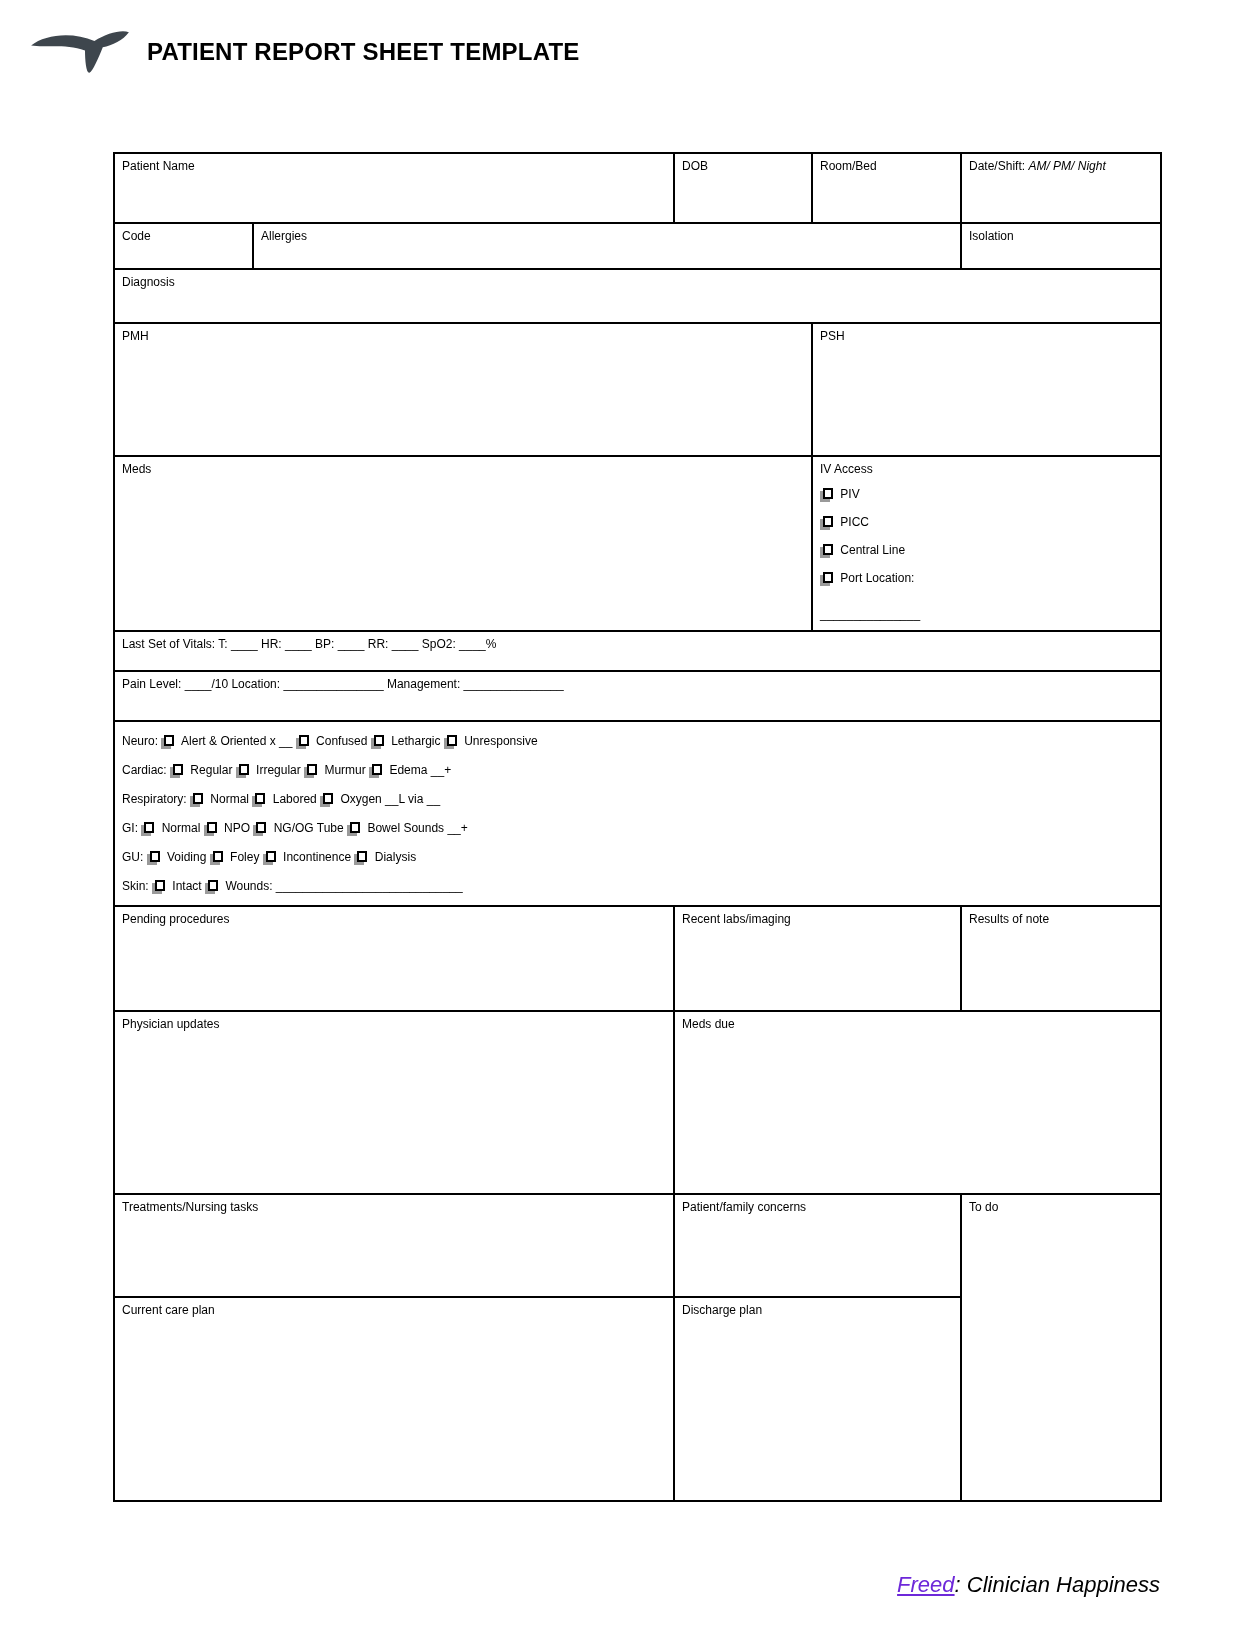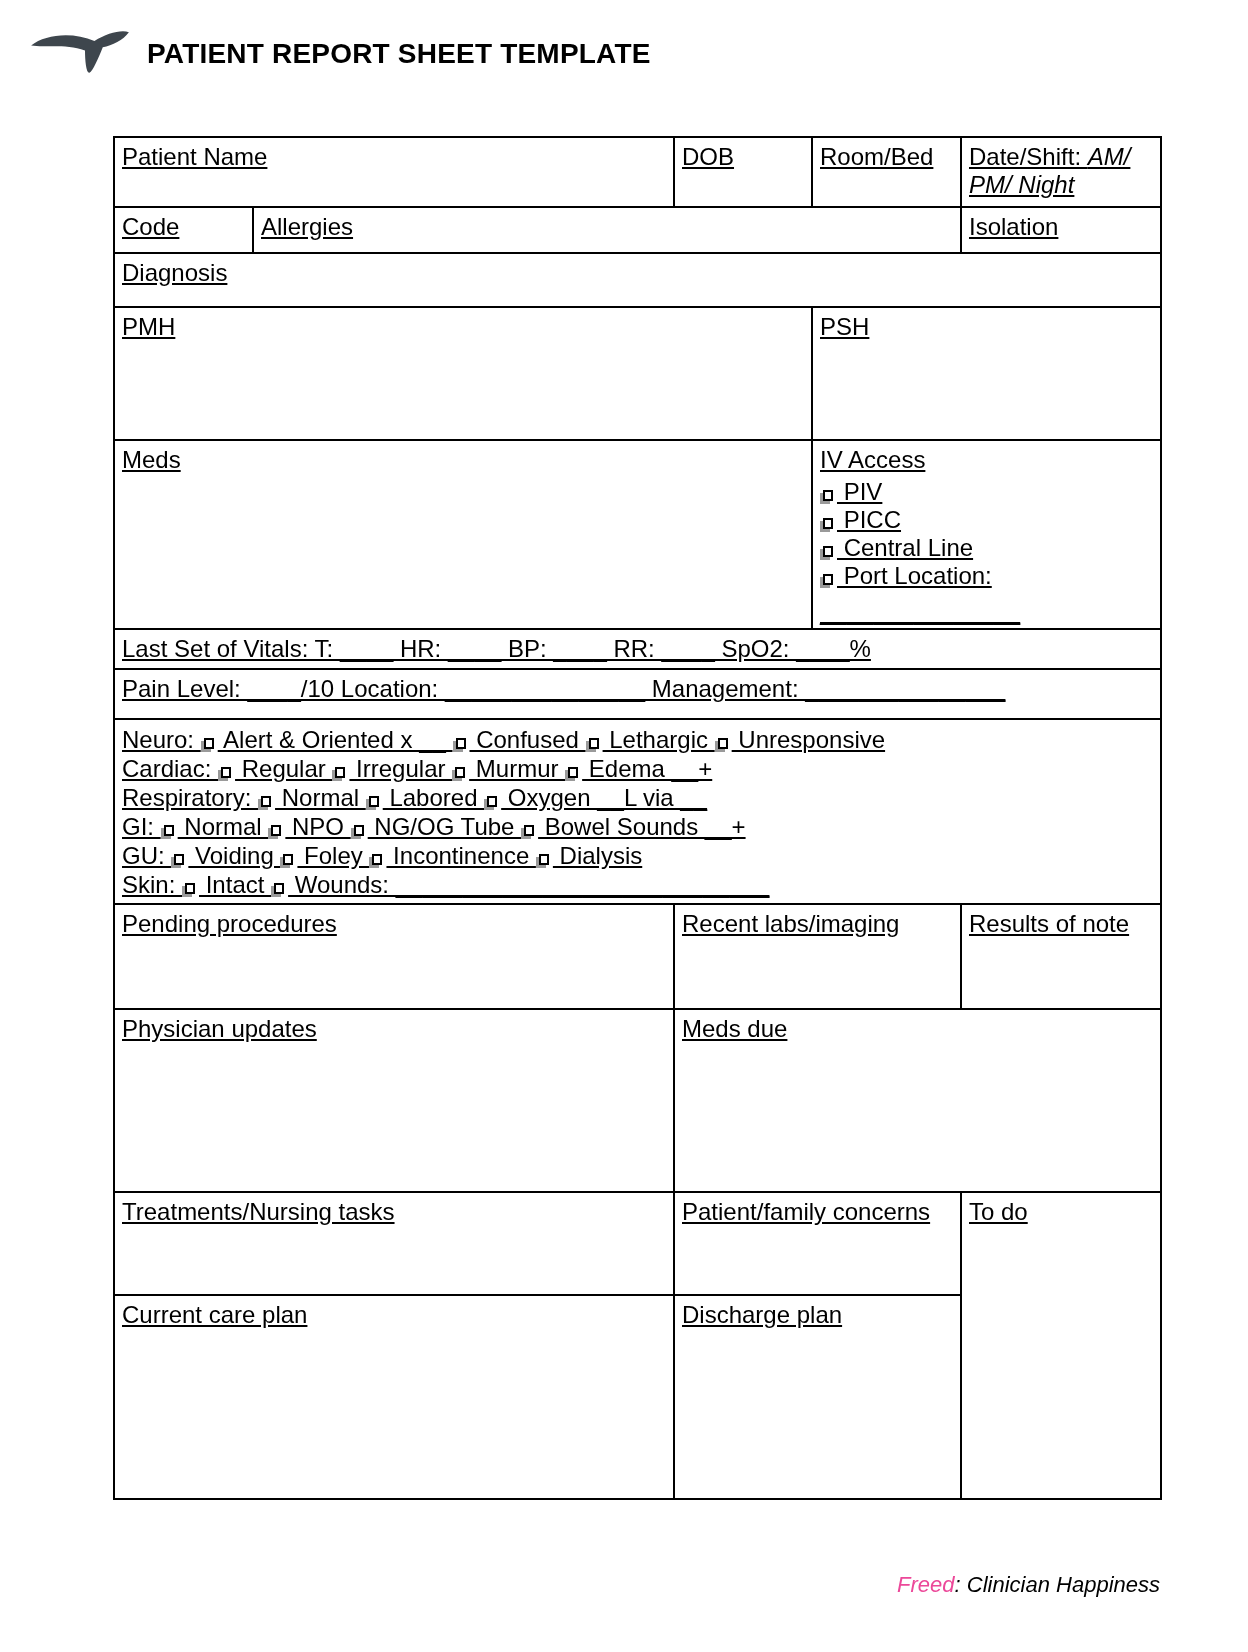--- a/index.html
+++ b/index.html
@@ -9,31 +9,30 @@
     height: 1652px;
     position: relative;
     font-family: "Liberation Sans", "DejaVu Sans", sans-serif;
     color: #000;
   }
   
   .doc-header { position: absolute; left: 0; top: 0; width: 1248px; height: 110px; }
   .logo { position: absolute; left: 30px; top: 24px; width: 100px; height: 52px; }
   .doc-title {
     position: absolute; left: 147px; top: 38px;
-    font-size: 28px; font-weight: bold; letter-spacing: 0.2px;
+    font-size: 24px; font-weight: bold; letter-spacing: 0.2px;
     white-space: nowrap;
   }
   
   table.sheet {
-    position: absolute; left: 113px; top: 136px;
+    position: absolute; left: 113px; top: 152px;
     width: 1047px;
     border-collapse: collapse;
     table-layout: fixed;
-    font-size: 24px;
-    text-decoration: underline;
+    font-size: 12px;
   }
   table.sheet td {
     border: 2px solid #000;
     vertical-align: top;
     padding: 5px 6px 4px 7px;
     overflow: hidden;
   }
   tr.r1  { height: 70px; }
   tr.r2  { height: 46px; }
   tr.r3  { height: 54px; }
@@ -66,21 +65,22 @@
   
   .doc-footer {
     position: absolute; left: 113px; top: 1572px;
     width: 1047px;
     text-align: right;
     font-size: 22px;
     font-style: italic;
     white-space: nowrap;
   }
   .doc-footer a {
-    color: #ec4899;
+    color: #6d28d9;
+    text-decoration: underline;
     font-style: italic;
     cursor: pointer;
   }
 </style>
 </head>
 <body>
 
 <header class="doc-header">
   <svg class="logo" viewBox="0 0 180 90" aria-hidden="true">
     <path fill="#3e464d" d="M2 37

